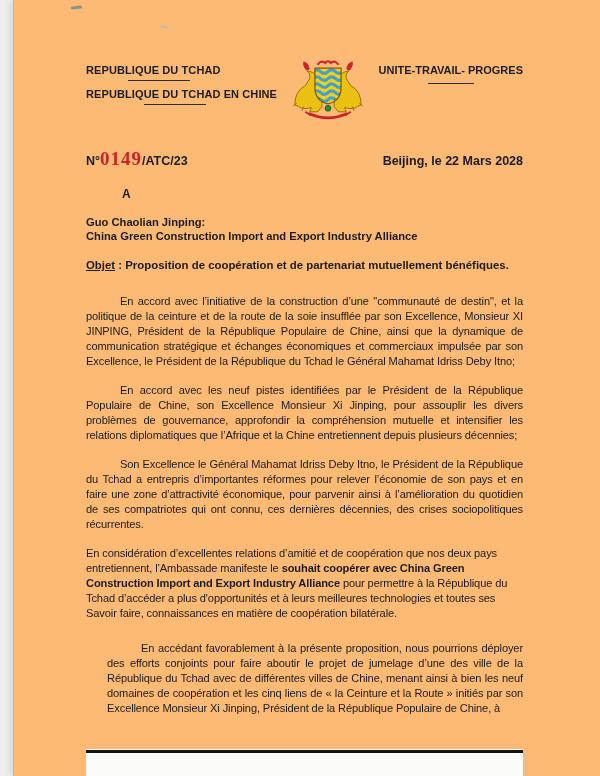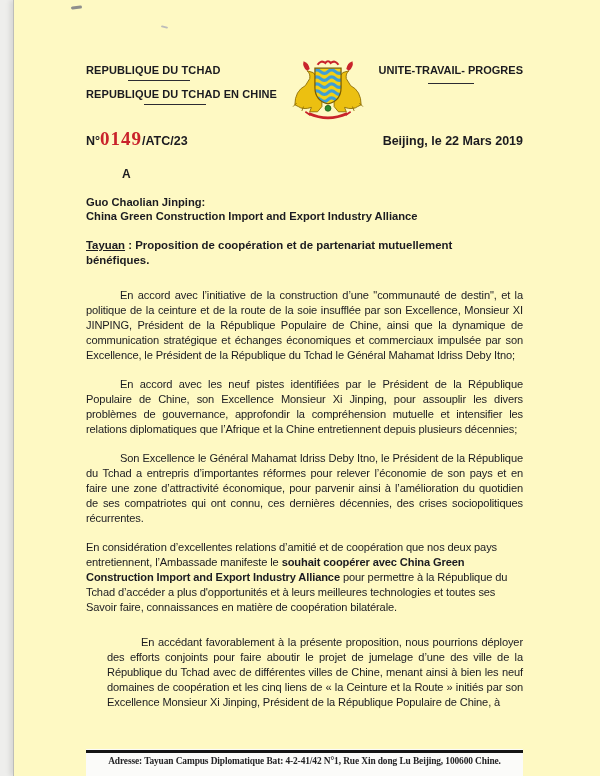--- a/index.html
+++ b/index.html
@@ -5,41 +5,41 @@
   html,body { margin:0; padding:0; }
   body {
     width:600px; height:776px;
     background:#eeeeec;
     font-family:"Liberation Sans", sans-serif;
     position:relative; overflow:hidden;
     color:#1b1b20;
   }
   .sheet {
     position:absolute; left:13px; top:0; width:587px; height:776px;
-    background:#fef9c3;
+    background:#fdba74;
     border-left:1px solid #bdbdba;
     box-shadow:-3px 0 5px rgba(0,0,0,0.10);
   }
   .speck { position:absolute; background:#8f8f8d; border-radius:2px; }
   .speck.s1 { left:57px; top:6px; width:11px; height:3px; transform:rotate(-6deg); }
   .speck.s2 { left:147px; top:26px; width:7px; height:2px; background:#bcbcba; transform:rotate(14deg); }
 
   .content { position:absolute; left:72px; top:64px; width:437px; }
 
   
   .hdr { display:flex; justify-content:space-between; align-items:flex-start; }
   .hdr-left { font-weight:bold; font-size:11px; letter-spacing:0.1px; white-space:nowrap; }
   .hdr-rule { border-bottom:1.8px solid #2c2c33; width:62px; margin:4px 0 7px 42px; }
   .hdr-rule.r2 { margin-left:58px; }
   .emblem-wrap { margin-top:-8px; flex:0 0 auto; }
   .hdr-right { font-weight:bold; font-size:11px; text-align:center; white-space:nowrap; }
   .hdr-right .hdr-rule { margin:7px auto 0; width:46px; }
 
   
-  .ref-row { display:flex; justify-content:space-between; align-items:baseline; }
+  .ref-row { display:flex; justify-content:space-between; align-items:baseline; margin-top:20px; }
   .ref-no { font-weight:bold; font-size:12.5px; white-space:nowrap; }
   .ref-num {
     color:#c9232b; font-family:"Liberation Serif", serif;
     font-size:19px; font-weight:bold; letter-spacing:1px;
   }
   .dateline { font-weight:bold; font-size:12.5px; white-space:nowrap; }
 
   .salutation { margin:17px 0 0 36px; font-weight:bold; font-size:12px; }
   .recipient { margin-top:15px; font-weight:bold; font-size:11.2px; line-height:13.6px; }
   .subject { margin-top:15px; font-weight:bold; font-size:11.4px; line-height:14.5px; max-width:426px; }
@@ -124,39 +124,38 @@
       <div class="hdr-right">
         <div>UNITE-TRAVAIL- PROGRES</div>
         <div class="hdr-rule"></div>
       </div>
     </div>
 
     <div class="ref-row">
       <div class="ref-no">
         <span>N°</span><span class="ref-num">0149</span><span>/ATC/23</span>
       </div>
-      <div class="dateline">Beijing, le 22 Mars 2019</div>
+      <div class="dateline">Beijing, le 22 Mars 2028</div>
     </div>
 
     <div class="salutation">A</div>
     <div class="recipient">
       <div>Guo Chaolian Jinping:</div>
       <div>China Green Construction Import and Export Industry Alliance</div>
     </div>
 
     <div class="subject">
-      <span class="subj-label">Tayuan</span><span> : </span><span>Proposition de coopération et de partenariat mutuellement bénéfiques.</span>
+      <span class="subj-label">Objet</span><span> : </span><span>Proposition de coopération et de partenariat mutuellement bénéfiques.</span>
     </div>
 
     <div class="letter-body">
       <p>En accord avec l’initiative de la construction d’une "communauté de destin", et la politique de la ceinture et de la route de la soie insufflée par son Excellence, Monsieur XI JINPING, Président de la République Populaire de Chine, ainsi que la dynamique de communication stratégique et échanges économiques et commerciaux impulsée par son Excellence, le Président de la République du Tchad le Général Mahamat Idriss Deby Itno;</p>
       <p>En accord avec les neuf pistes identifiées par le Président de la République Populaire de Chine, son Excellence Monsieur Xi Jinping, pour assouplir les divers problèmes de gouvernance, approfondir la compréhension mutuelle et intensifier les relations diplomatiques que l’Afrique et la Chine entretiennent depuis plusieurs décennies;</p>
       <p>Son Excellence le Général Mahamat Idriss Deby Itno, le Président de la République du Tchad a entrepris d’importantes réformes pour relever l’économie de son pays et en faire une zone d’attractivité économique, pour parvenir ainsi à l’amélioration du quotidien de ses compatriotes qui ont connu, ces dernières décennies, des crises sociopolitiques récurrentes.</p>
       <p class="noindent"><span>En considération d’excellentes relations d’amitié et de coopération que nos deux pays entretiennent, l’Ambassade manifeste le </span><span class="b">souhait coopérer avec  China Green Construction Import and Export Industry Alliance</span><span> pour permettre à la République du Tchad d’accéder a plus d'opportunités et à leurs meilleures technologies et toutes ses Savoir faire, connaissances en matière de coopération bilatérale.</span></p>
       <p class="last">En accédant favorablement à la présente proposition, nous pourrions déployer des efforts conjoints pour faire aboutir le projet de jumelage d’une des ville de la République du Tchad avec de différentes villes de Chine, menant ainsi à bien les neuf domaines de coopération et les cinq liens de « la Ceinture et la Route » initiés par son Excellence Monsieur Xi Jinping, Président de la République Populaire de Chine, à</p>
     </div>
   </div>
 
   <div class="footer">
     <div class="footer-rule"></div>
-    <div class="footer-text">Adresse: Tayuan Campus Diplomatique  Bat: 4-2-41/42 N°1, Rue Xin dong Lu Beijing, 100600 Chine.</div>
   </div>
 </div>
 
 </body></html>

